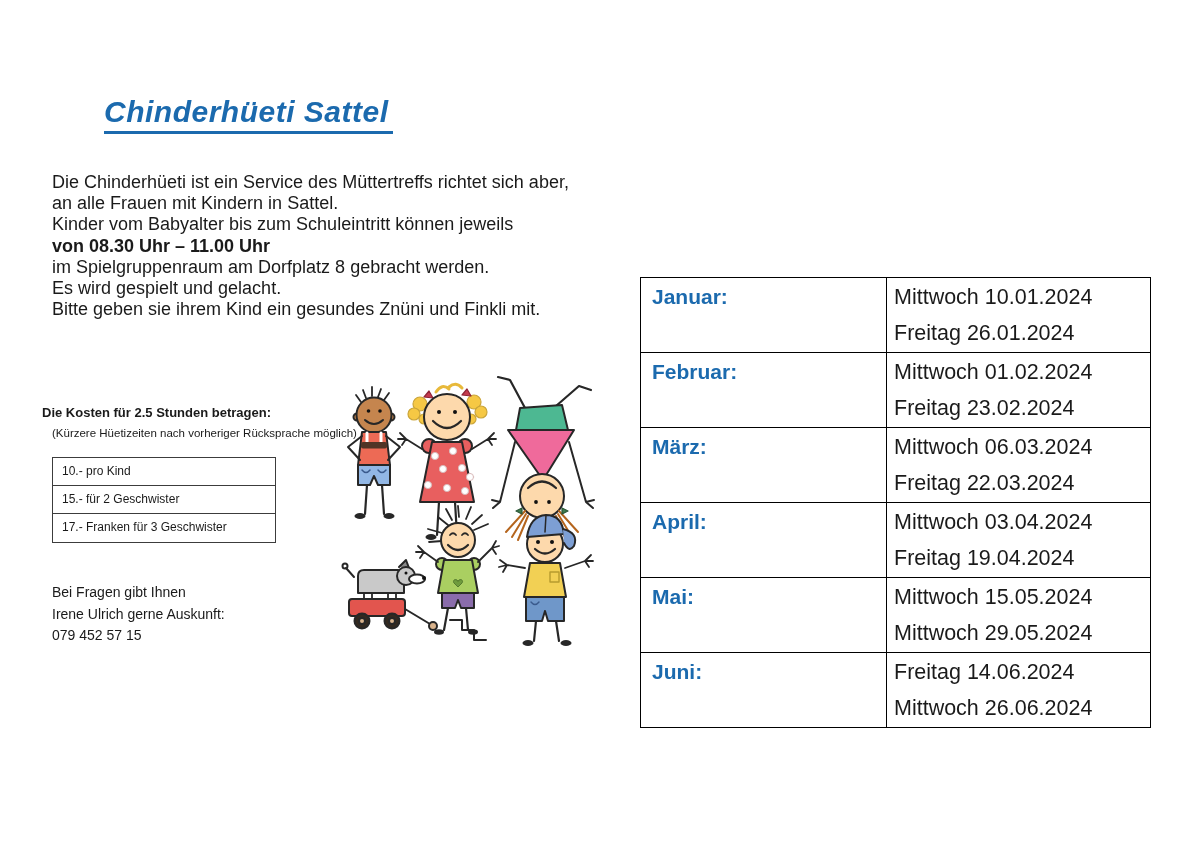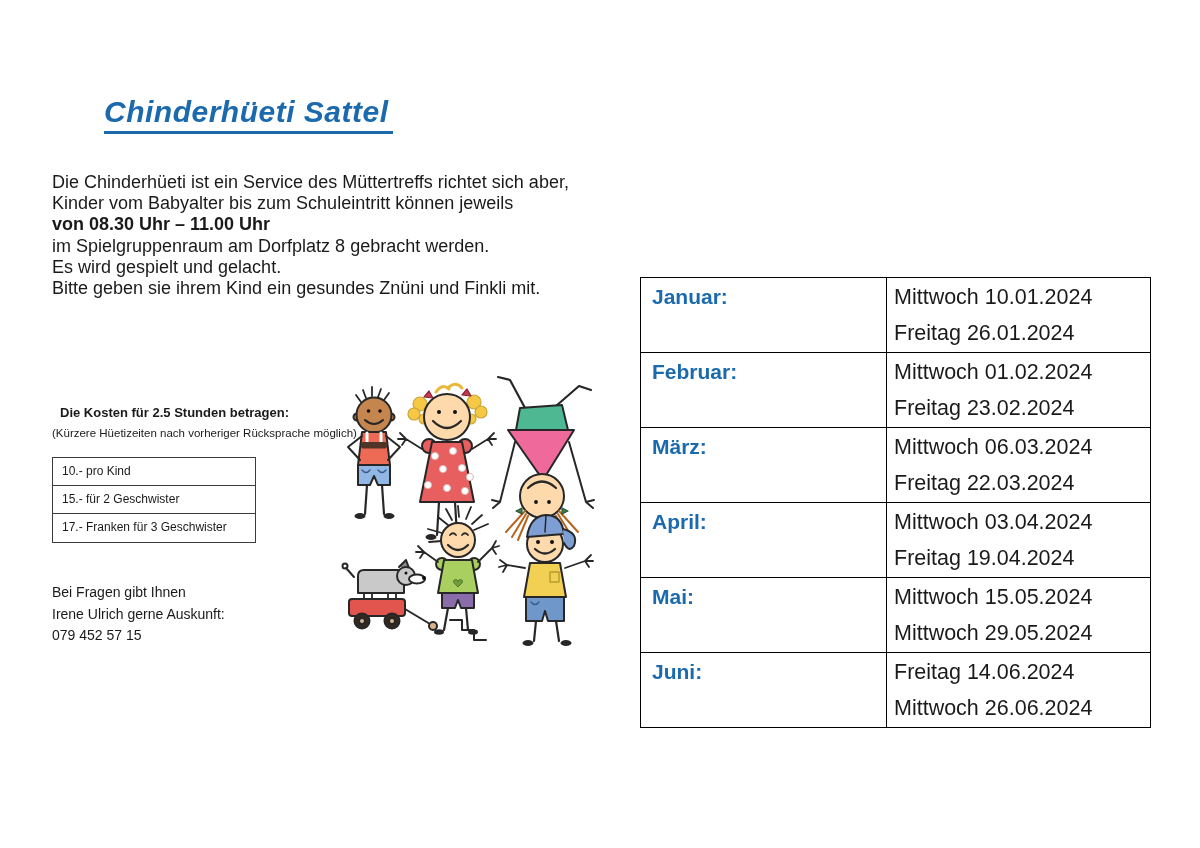--- a/index.html
+++ b/index.html
@@ -9,24 +9,24 @@
 
   .title { position:absolute; left:104px; top:95px; font-size:30px; font-weight:bold;
     font-style:italic; color:#1b6aae; border-bottom:3px solid #1b6aae;
     padding-bottom:2px; padding-right:4px; letter-spacing:0.5px; }
 
   .intro { position:absolute; left:52px; top:172px; width:540px;
     font-size:18px; line-height:21.2px; }
   .intro .line { white-space:nowrap; }
   .intro .bold { font-weight:bold; }
 
-  .costs-heading { position:absolute; left:60px; top:405px; font-size:13px; font-weight:bold; }
+  .costs-heading { position:absolute; left:42px; top:405px; font-size:13px; font-weight:bold; }
   .costs-note { position:absolute; left:52px; top:427px; font-size:11.5px; }
 
-  .cost-table { position:absolute; left:52px; top:457px; width:204px;
+  .cost-table { position:absolute; left:52px; top:457px; width:224px;
     border:1px solid #3c3c3c; }
   .cost-table .cost-row { height:28px; line-height:27px; padding-left:9px;
     font-size:12px; border-bottom:1px solid #3c3c3c; }
   .cost-table .cost-row:last-child { border-bottom:none; }
 
   .contact { position:absolute; left:52px; top:582px; font-size:14px; line-height:21.5px; }
 
   .illustration { position:absolute; left:340px; top:372px; width:256px; height:276px; }
 
   table.schedule { position:absolute; left:640px; top:277px; width:511px;
@@ -39,20 +39,21 @@
 </style>
 </head>
 <body>
 
 <div class="page">
 
   <div class="title">Chinderhüeti Sattel</div>
 
   <div class="intro">
     <div class="line">Die Chinderhüeti ist ein Service des Müttertreffs richtet sich aber,</div>
+    <div class="line">an alle Frauen mit Kindern in Sattel.</div>
     <div class="line">Kinder vom Babyalter bis zum Schuleintritt können jeweils</div>
     <div class="line bold">von 08.30 Uhr – 11.00 Uhr</div>
     <div class="line">im Spielgruppenraum am Dorfplatz 8 gebracht werden.</div>
     <div class="line">Es wird gespielt und gelacht.</div>
     <div class="line">Bitte geben sie ihrem Kind ein gesundes Znüni und Finkli mit.</div>
   </div>
 
   <div class="costs-heading">Die Kosten für 2.5 Stunden betragen:</div>
   <div class="costs-note">(Kürzere Hüetizeiten nach vorheriger Rücksprache möglich)</div>
 

